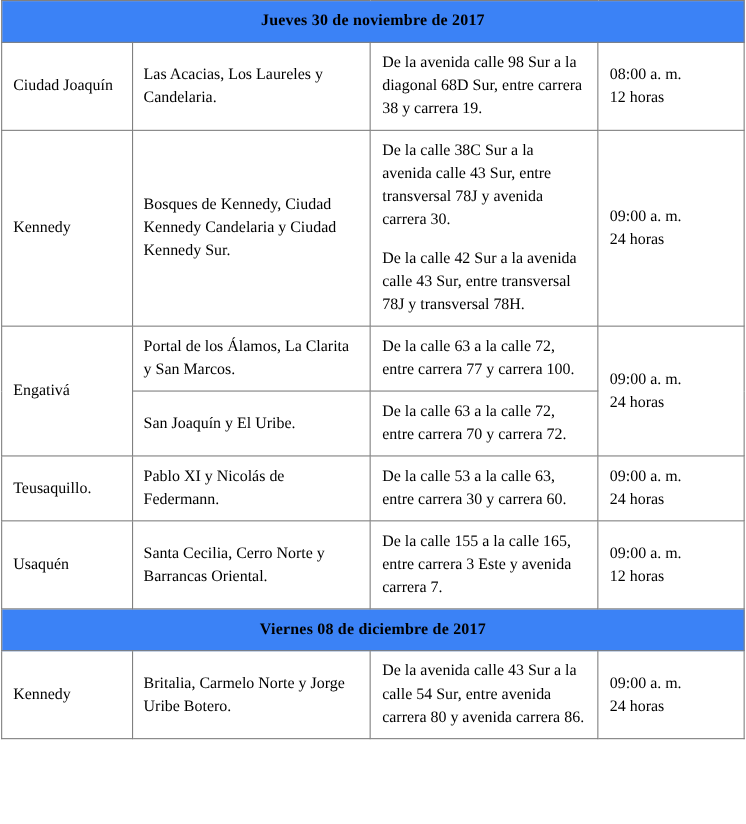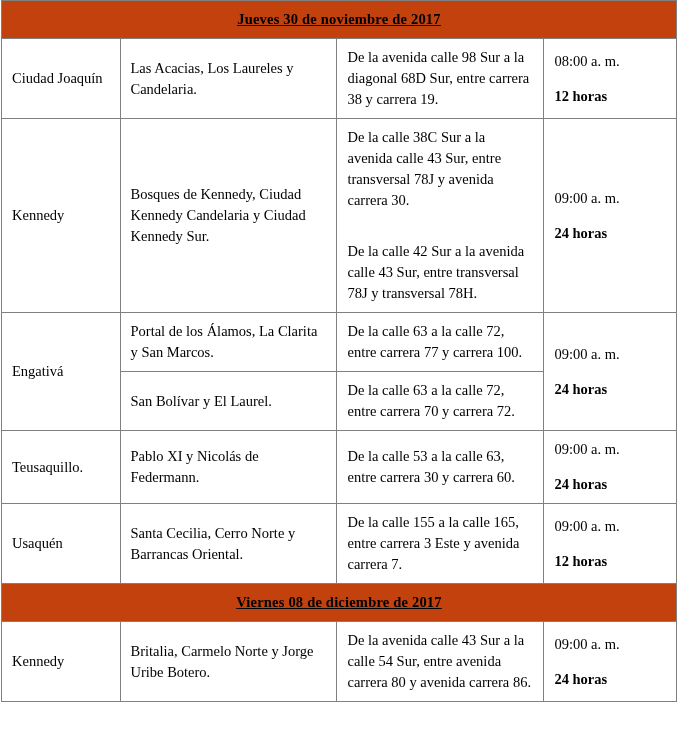--- a/index.html
+++ b/index.html
@@ -21,51 +21,49 @@
     table-layout: fixed;
   }
   .schedule-table td {
     border: 1px solid #808080;
     vertical-align: middle;
     font-size: 14.5px;
     line-height: 1.45;
     padding: 8px 10px;
   }
   .section-header {
-    background: #c2410c;
+    background: #3b82f6;
     text-align: center;
     font-weight: bold;
     font-size: 15px;
     padding: 9px 4px;
     letter-spacing: 0.2px;
-    text-decoration: underline;
   }
   .col-locality { width: 118px; }
   .col-neighborhoods { width: 216px; }
   .col-limits { width: 206px; }
   .col-time { width: 132px; }
 
   td.locality-cell,
   td.neighborhoods-cell,
   td.limits-cell,
   td.time-cell {
     vertical-align: middle;
   }
   .time-line {
     display: block;
   }
   .time-line.second {
-    margin-top: 14px;
-    font-weight: bold;
+    margin-top: 0;
   }
   .para {
     margin: 0;
   }
   .para + .para {
-    margin-top: 30px;
+    margin-top: 14px;
   }
 </style>
 </head>
 <body>
 
 <table class="schedule-table">
   <colgroup>
     <col class="col-locality">
     <col class="col-neighborhoods">
     <col class="col-limits">
@@ -110,21 +108,21 @@
         <td class="limits-cell">
           <div class="para">De la calle 63 a la calle 72, entre carrera 77 y carrera 100.</div>
         </td>
         <td class="time-cell" rowspan="2">
           <span class="time-line">09:00 a. m.</span>
           <span class="time-line second">24 horas</span>
         </td>
       </tr>
       <tr>
         <td class="neighborhoods-cell">
-          <div class="para">San Bolívar y El Laurel.</div>
+          <div class="para">San Joaquín y El Uribe.</div>
         </td>
         <td class="limits-cell">
           <div class="para">De la calle 63 a la calle 72, entre carrera 70 y carrera 72.</div>
         </td>
       </tr>
       <tr>
         <td class="locality-cell" rowspan="1">Teusaquillo.</td>
         <td class="neighborhoods-cell">
           <div class="para">Pablo XI y Nicolás de Federmann.</div>
         </td>

